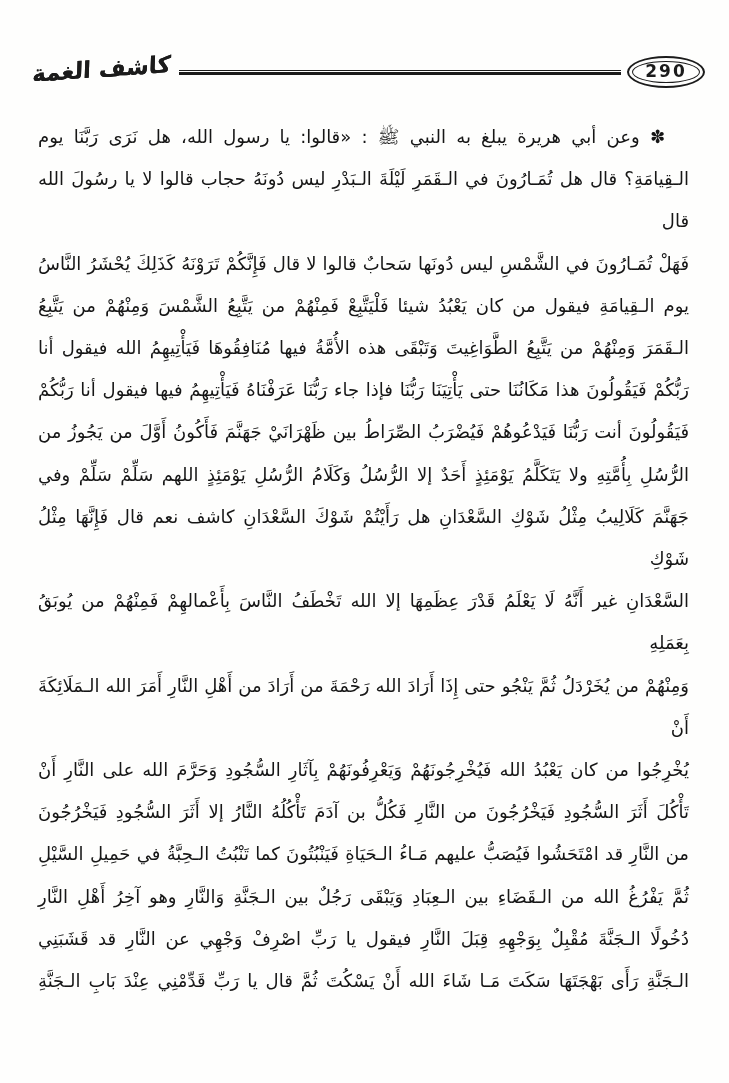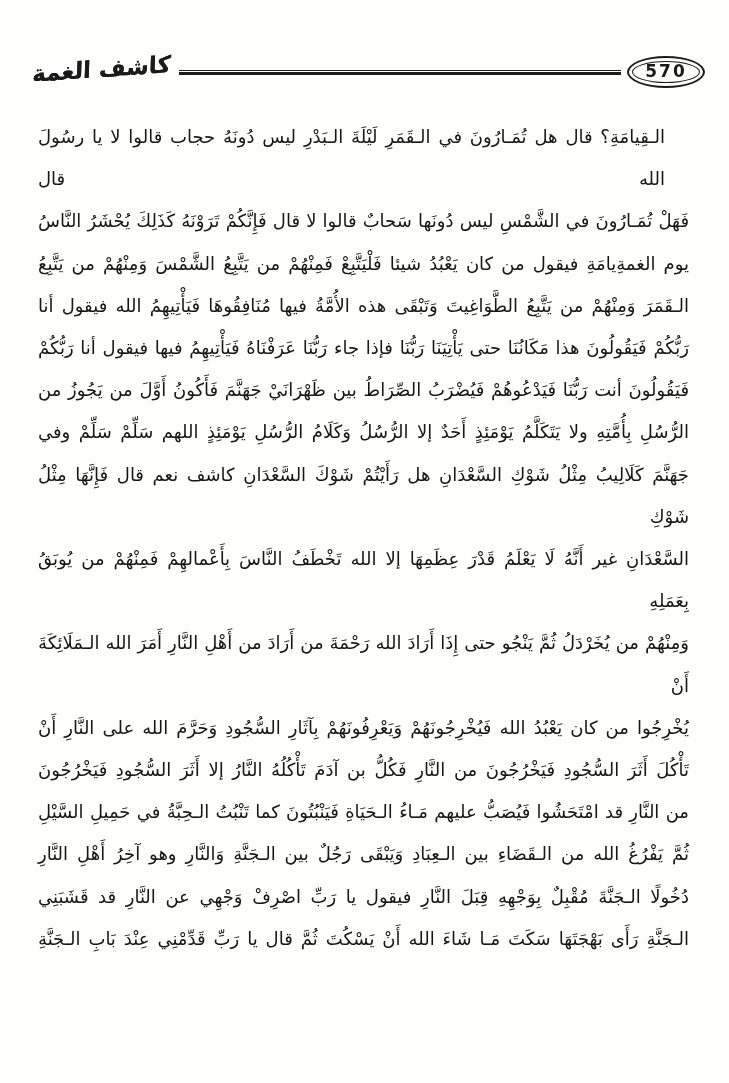--- a/index.html
+++ b/index.html
@@ -80,34 +80,35 @@
     padding-right: 24px;
   }
 </style>
 </head>
 <body>
 
 <div class="page">
 
   <div class="header">
     <div class="cartouche">
-      <span class="page-num">570</span>
+      <span class="page-num">290</span>
     </div>
     <div class="rule"></div>
     <div class="book-title">كاشف الغمة</div>
   </div>
 
   <div class="text-body">
 
+      <div class="text-line">✽ وعن أبي هريرة يبلغ به النبي ﷺ : «قالوا: يا رسول الله، هل نَرَى رَبَّنَا يوم</div>
 
       <div class="text-line">الـقِيامَةِ؟ قال هل تُمَـارُونَ في الـقَمَرِ لَيْلَةَ الـبَدْرِ ليس دُونَهُ حجاب قالوا لا يا رسُولَ الله قال</div>
 
       <div class="text-line">فَهَلْ تُمَـارُونَ في الشَّمْسِ ليس دُونَها سَحابٌ قالوا لا قال فَإِنَّكُمْ تَرَوْنَهُ كَذَلِكَ يُحْشَرُ النَّاسُ</div>
 
-      <div class="text-line">يوم الغمةِيامَةِ فيقول من كان يَعْبُدُ شيئا فَلْيَتَّبِعْ فَمِنْهُمْ من يَتَّبِعُ الشَّمْسَ وَمِنْهُمْ من يَتَّبِعُ</div>
+      <div class="text-line">يوم الـقِيامَةِ فيقول من كان يَعْبُدُ شيئا فَلْيَتَّبِعْ فَمِنْهُمْ من يَتَّبِعُ الشَّمْسَ وَمِنْهُمْ من يَتَّبِعُ</div>
 
       <div class="text-line">الـقَمَرَ وَمِنْهُمْ من يَتَّبِعُ الطَّوَاغِيتَ وَتَبْقَى هذه الأُمَّةُ فيها مُنَافِقُوهَا فَيَأْتِيهِمُ الله فيقول أنا</div>
 
       <div class="text-line">رَبُّكُمْ فَيَقُولُونَ هذا مَكَانُنَا حتى يَأْتِيَنَا رَبُّنَا فإذا جاء رَبُّنَا عَرَفْنَاهُ فَيَأْتِيهِمُ فيها فيقول أنا رَبُّكُمْ</div>
 
       <div class="text-line">فَيَقُولُونَ أنت رَبُّنَا فَيَدْعُوهُمْ فَيُضْرَبُ الصِّرَاطُ بين ظَهْرَانَيْ جَهَنَّمَ فَأَكُونُ أَوَّلَ من يَجُوزُ من</div>
 
       <div class="text-line">الرُّسُلِ بِأُمَّتِهِ ولا يَتَكَلَّمُ يَوْمَئِذٍ أَحَدٌ إلا الرُّسُلُ وَكَلَامُ الرُّسُلِ يَوْمَئِذٍ اللهم سَلِّمْ سَلِّمْ وفي</div>
 
       <div class="text-line">جَهَنَّمَ كَلَالِيبُ مِثْلُ شَوْكِ السَّعْدَانِ هل رَأَيْتُمْ شَوْكَ السَّعْدَانِ كاشف نعم قال فَإِنَّهَا مِثْلُ شَوْكِ</div>

